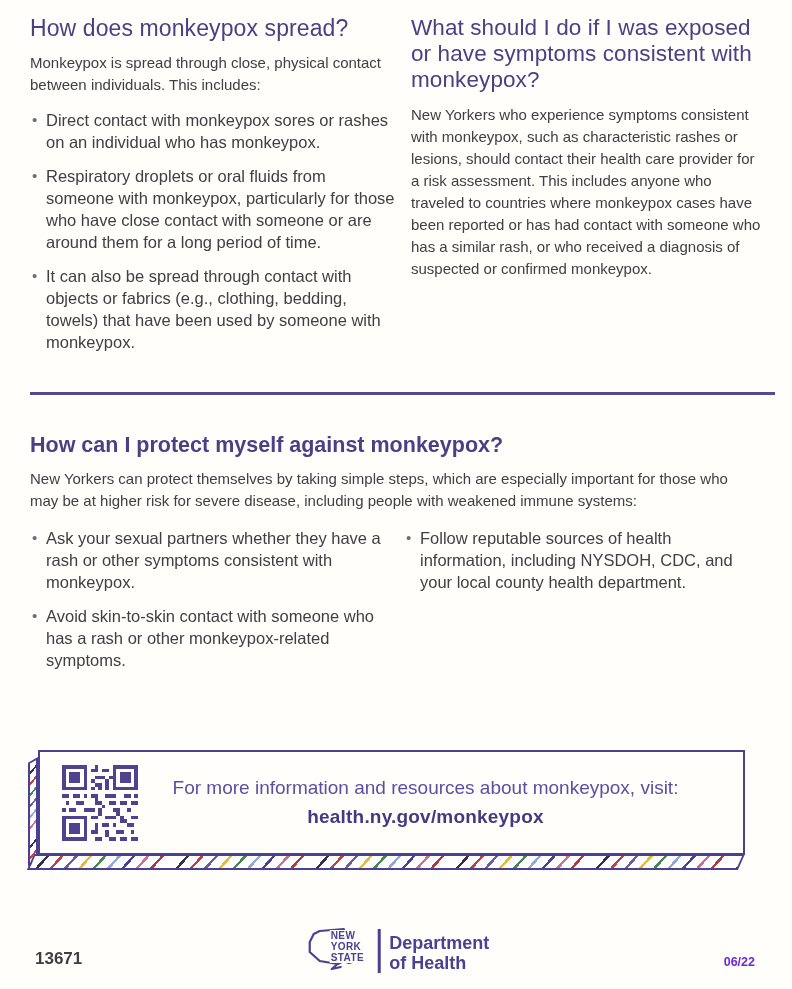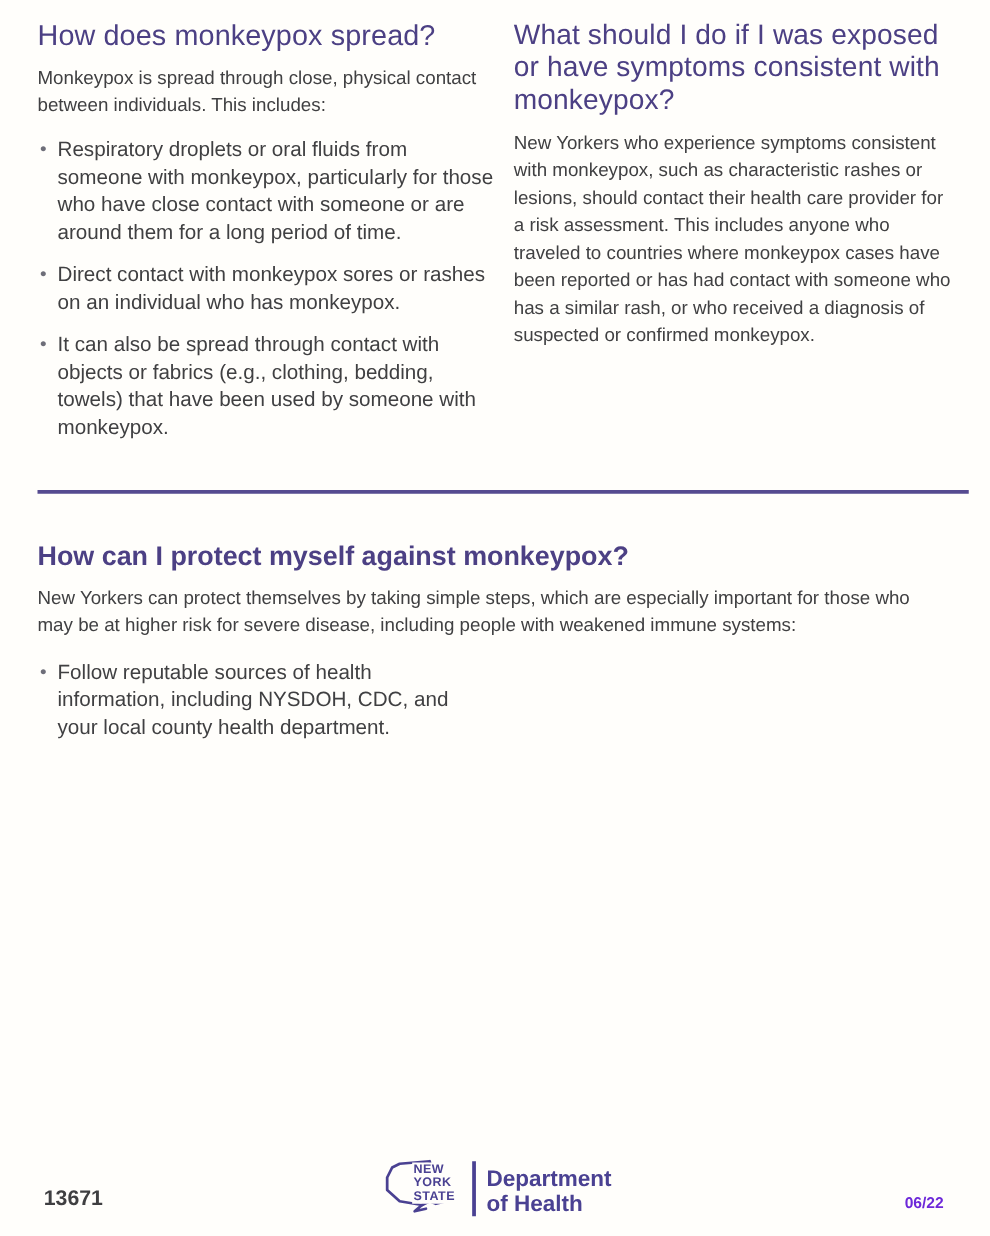--- a/index.html
+++ b/index.html
@@ -198,44 +198,75 @@
 </head>
 <body>
 
 <div class="page">
 
   <div class="top-grid">
     <section class="col-left">
       <h1 class="sec-title">How does monkeypox spread?</h1>
       <p class="body-text intro">Monkeypox is spread through close, physical contact between individuals. This includes:</p>
       <ul class="bullets">
+        <li>Direct contact with monkeypox sores or rashes on an individual who has monkeypox.</li>
         <li>Respiratory droplets or oral fluids from someone with monkeypox, particularly for those who have close contact with someone or are around them for a long period of time.</li>
-        <li>Direct contact with monkeypox sores or rashes on an individual who has monkeypox.</li>
         <li>It can also be spread through contact with objects or fabrics (e.g., clothing, bedding, towels) that have been used by someone with monkeypox.</li>
       </ul>
     </section>
 
     <section class="col-right">
       <h1 class="sec-title">What should I do if I was exposed or have symptoms consistent with monkeypox?</h1>
       <p class="body-text">New Yorkers who experience symptoms consistent with monkeypox, such as characteristic rashes or lesions, should contact their health care provider for a risk assessment. This includes anyone who traveled to countries where monkeypox cases have been reported or has had contact with someone who has a similar rash, or who received a diagnosis of suspected or confirmed monkeypox.</p>
     </section>
   </div>
 
   <div class="divider"></div>
 
   <section class="protect">
     <h2 class="sec-title2">How can I protect myself against monkeypox?</h2>
     <p class="body-text intro">New Yorkers can protect themselves by taking simple steps, which are especially important for those who may be at higher risk for severe disease, including people with weakened immune systems:</p>
     <div class="protect-grid">
       <ul class="bullets">
+        <li>Ask your sexual partners whether they have a rash or other symptoms consistent with monkeypox.</li>
+        <li>Avoid skin-to-skin contact with someone who has a rash or other monkeypox-related symptoms.</li>
+      </ul>
+      <ul class="bullets">
         <li>Follow reputable sources of health information, including NYSDOH, CDC, and your local county health department.</li>
       </ul>
     </div>
   </section>
 
+  <div class="info-box-wrap">
+    <div class="ribbon-left"></div>
+    <div class="ribbon-bottom"></div>
+    <div class="info-box">
+      <svg class="qr" viewBox="0 0 21 21" shape-rendering="crispEdges" aria-hidden="true">
+        <path fill="#4f4391" fill-rule="evenodd" d="
+          M0 0h7v7H0z M1 1h5v5H1z M2 2h3v3H2z
+          M14 0h7v7h-7z M15 1h5v5h-5z M16 2h3v3h-3z
+          M0 14h7v7H0z M1 15h5v5H1z M2 16h3v3h-3z
+          M8 6h1v1H8z M10 6h1v1h-1z M12 6h1v1h-1z
+          M6 8h1v1H6z M6 10h1v1H6z M6 12h1v1H6z
+          M9 0h1v2H9z M11 1h2v1h-2z M8 1h1v1H8z M9 3h3v1H9z M13 3h1v1h-1z
+          M12 4h1v2h-1z M8 4h1v1H8z M9 5h2v1H9z
+          M0 8h2v1H0z M3 8h2v1H3z M8 8h2v1H8z M12 8h3v1h-3z M17 8h2v1h-2z M20 8h1v1h-1z
+          M9 9h1v1H9z M1 10h1v1H1z M4 10h3v1H4z M9 10h2v1H9z M13 10h2v1h-2z M16 10h2v1h-2z M19 10h2v1h-2z
+          M11 11h1v1h-1z M0 12h1v1H0z M2 12h2v1H2z M7 12h2v1H7z M10 12h1v2h-1z M14 12h2v1h-2z M18 12h1v1h-1z
+          M15 13h1v1h-1z M8 14h2v1H8z M12 14h3v1h-3z M16 14h1v2h-1z M19 14h2v1h-2z
+          M17 15h1v1h-1z M9 16h1v2H9z M11 16h2v1h-2z M14 16h1v1h-1z M18 16h2v1h-2z
+          M8 18h2v1H8z M12 18h1v2h-1z M15 18h2v1h-2z M19 18h1v1h-1z
+          M9 20h2v1H9z M13 20h2v1h-2z M16 20h2v1h-2z M19 20h2v1h-2z"></path>
+      </svg>
+      <div class="info-text">
+        <div class="info-line">For more information and resources about monkeypox, visit:</div>
+        <div class="info-link">health.ny.gov/monkeypox</div>
+      </div>
+    </div>
+  </div>
 
   <div class="footer">
     <div class="form-number">13671</div>
 
     <div class="logo">
       <div class="state-wrap">
         <svg width="66" height="56" viewBox="0 0 66 56" aria-hidden="true">
           <path d="M7 23 L11 15 L17 12 L41 10 L42 14 L39 17 L40 27 L38 35 L42 39 L54 42 L46 44 L41 42 L35 45 L17 42 L7 33 Z" fill="none" stroke="#4a4192" stroke-width="2.2" stroke-linejoin="round"></path>
           <path d="M36 44 L29 50 L38 48" fill="none" stroke="#4a4192" stroke-width="2.2" stroke-linejoin="round" stroke-linecap="round"></path>
         </svg>

